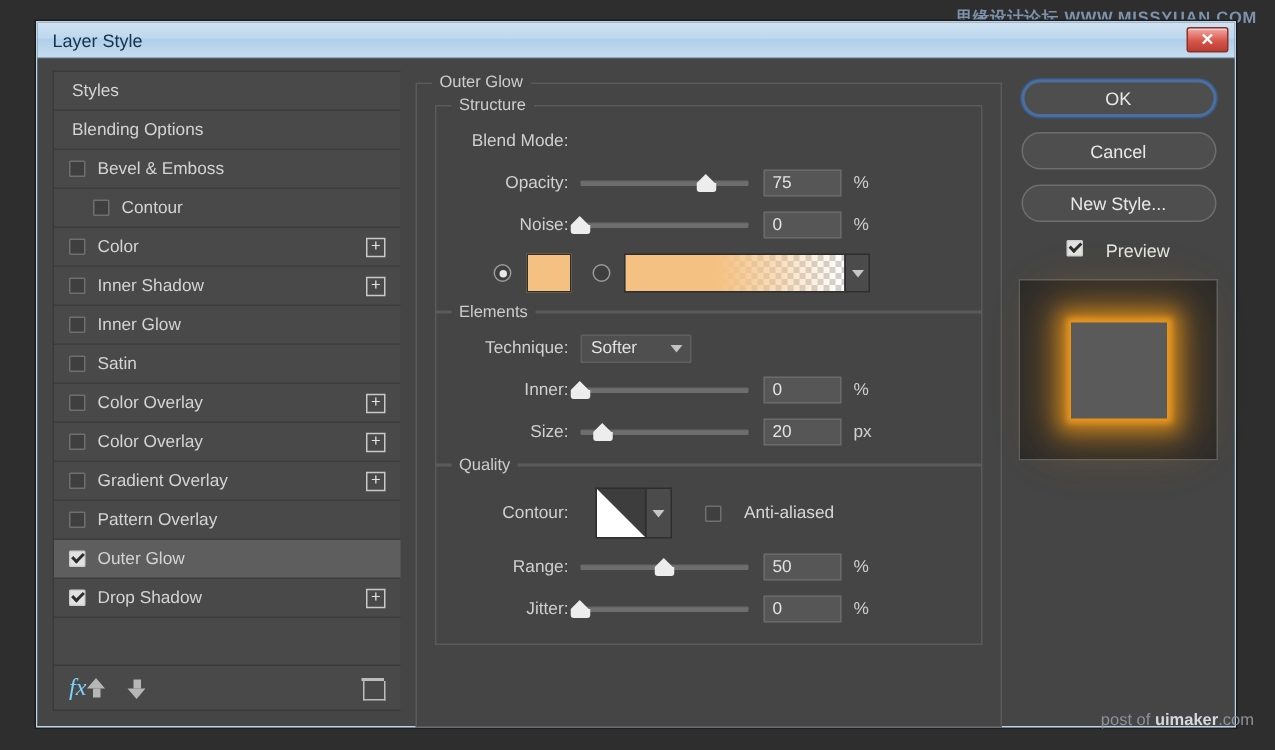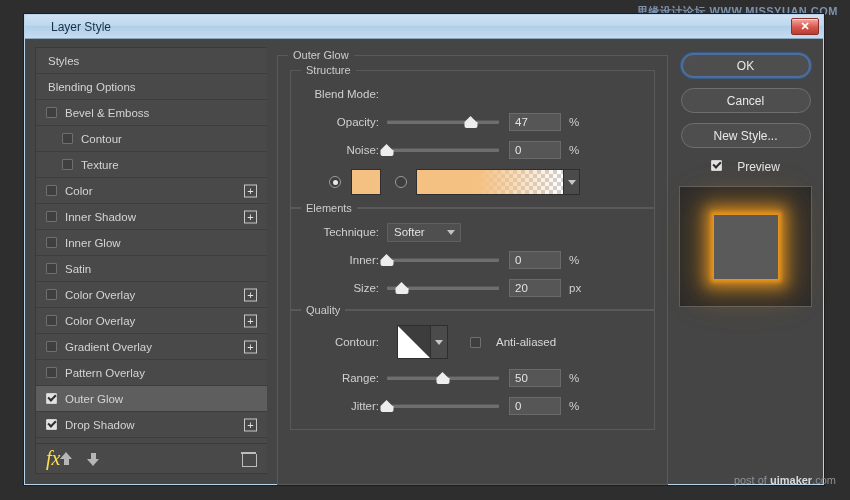--- a/index.html
+++ b/index.html
@@ -33,21 +33,21 @@
   }
   .titlebar {
     height: 24px;
     background: linear-gradient(to bottom,#cfe2f2 0%,#bdd8ee 45%,#b0cfe9 50%,#c6dcf0 100%);
     border-bottom: 1px solid #8aa7bf;
     display: flex; align-items: center;
     padding: 0 6px;
     position: relative;
   }
   .titlebar .title {
-    font-size: 12px; color: #15314b; margin-left: 20px;
+    font-size: 12px; color: #15314b; margin-left: 4px;
   }
   .close-btn {
     position: absolute; right: 4px; top: 3px;
     width: 28px; height: 17px; border-radius: 2px;
     background: linear-gradient(to bottom,#f2a9a2,#d8564b 55%,#b93c32);
     border: 1px solid #8d3029;
     color: #fff; font-size: 11px; font-weight: bold;
     display: flex; align-items: center; justify-content: center;
     box-shadow: inset 0 1px 0 rgba(255,255,255,.55);
   }
@@ -99,21 +99,21 @@
   .plus::before { content: "+"; }
   .fx-bar {
     height: 30px; flex: 0 0 30px;
     background: #494949; border: 1px solid #3a3a3a; border-top: none;
     border-right: none;
     display: flex; align-items: center; padding: 0 10px;
     position: relative;
   }
   .fx-bar .fx {
     font-family: "Liberation Serif", serif; font-style: italic;
-    font-size: 20px; color: #fde047; 
+    font-size: 16px; color: #7dd3fc; 
   }
   .arrow-up, .arrow-down { width: 13px; height: 14px; margin-right: 14px; position: relative; }
   .arrow-up::before {
     content:""; position:absolute; left:0; top:0;
     border-left:6px solid transparent; border-right:6px solid transparent;
     border-bottom:7px solid #b6b6b6;
   }
   .arrow-up::after {
     content:""; position:absolute; left:4px; top:7px; width:5px; height:6px; background:#b6b6b6;
   }
@@ -310,24 +310,20 @@
               <span>Blending Options</span>
             </div>
             <div class="st-row">
               <span class="chk"></span>
               <span>Bevel &amp; Emboss</span>
             </div>
             <div class="st-row indent">
               <span class="chk"></span>
               <span>Contour</span>
             </div>
-            <div class="st-row indent">
-              <span class="chk"></span>
-              <span>Texture</span>
-            </div>
             <div class="st-row">
               <span class="chk"></span>
               <span>Color</span>
               <span class="plus"></span>
             </div>
             <div class="st-row">
               <span class="chk"></span>
               <span>Inner Shadow</span>
               <span class="plus"></span>
             </div>
@@ -386,21 +382,21 @@
             <div class="frow">
               <span class="flabel" style="width:86px">Blend Mode:</span>
             </div>
 
             <div class="frow">
               <span class="flabel" style="width:86px">Opacity:</span>
               <div class="slider" style="width:112px">
                 <div class="track"></div>
                 <div class="thumb" style="left: 75%;"></div>
               </div>
-              <div class="numbox">47</div>
+              <div class="numbox">75</div>
               <span class="unit">%</span>
             </div>
 
             <div class="frow">
               <span class="flabel" style="width:86px">Noise:</span>
               <div class="slider" style="width:112px">
                 <div class="track"></div>
                 <div class="thumb" style="left: 0%;"></div>
               </div>
               <div class="numbox">0</div>

